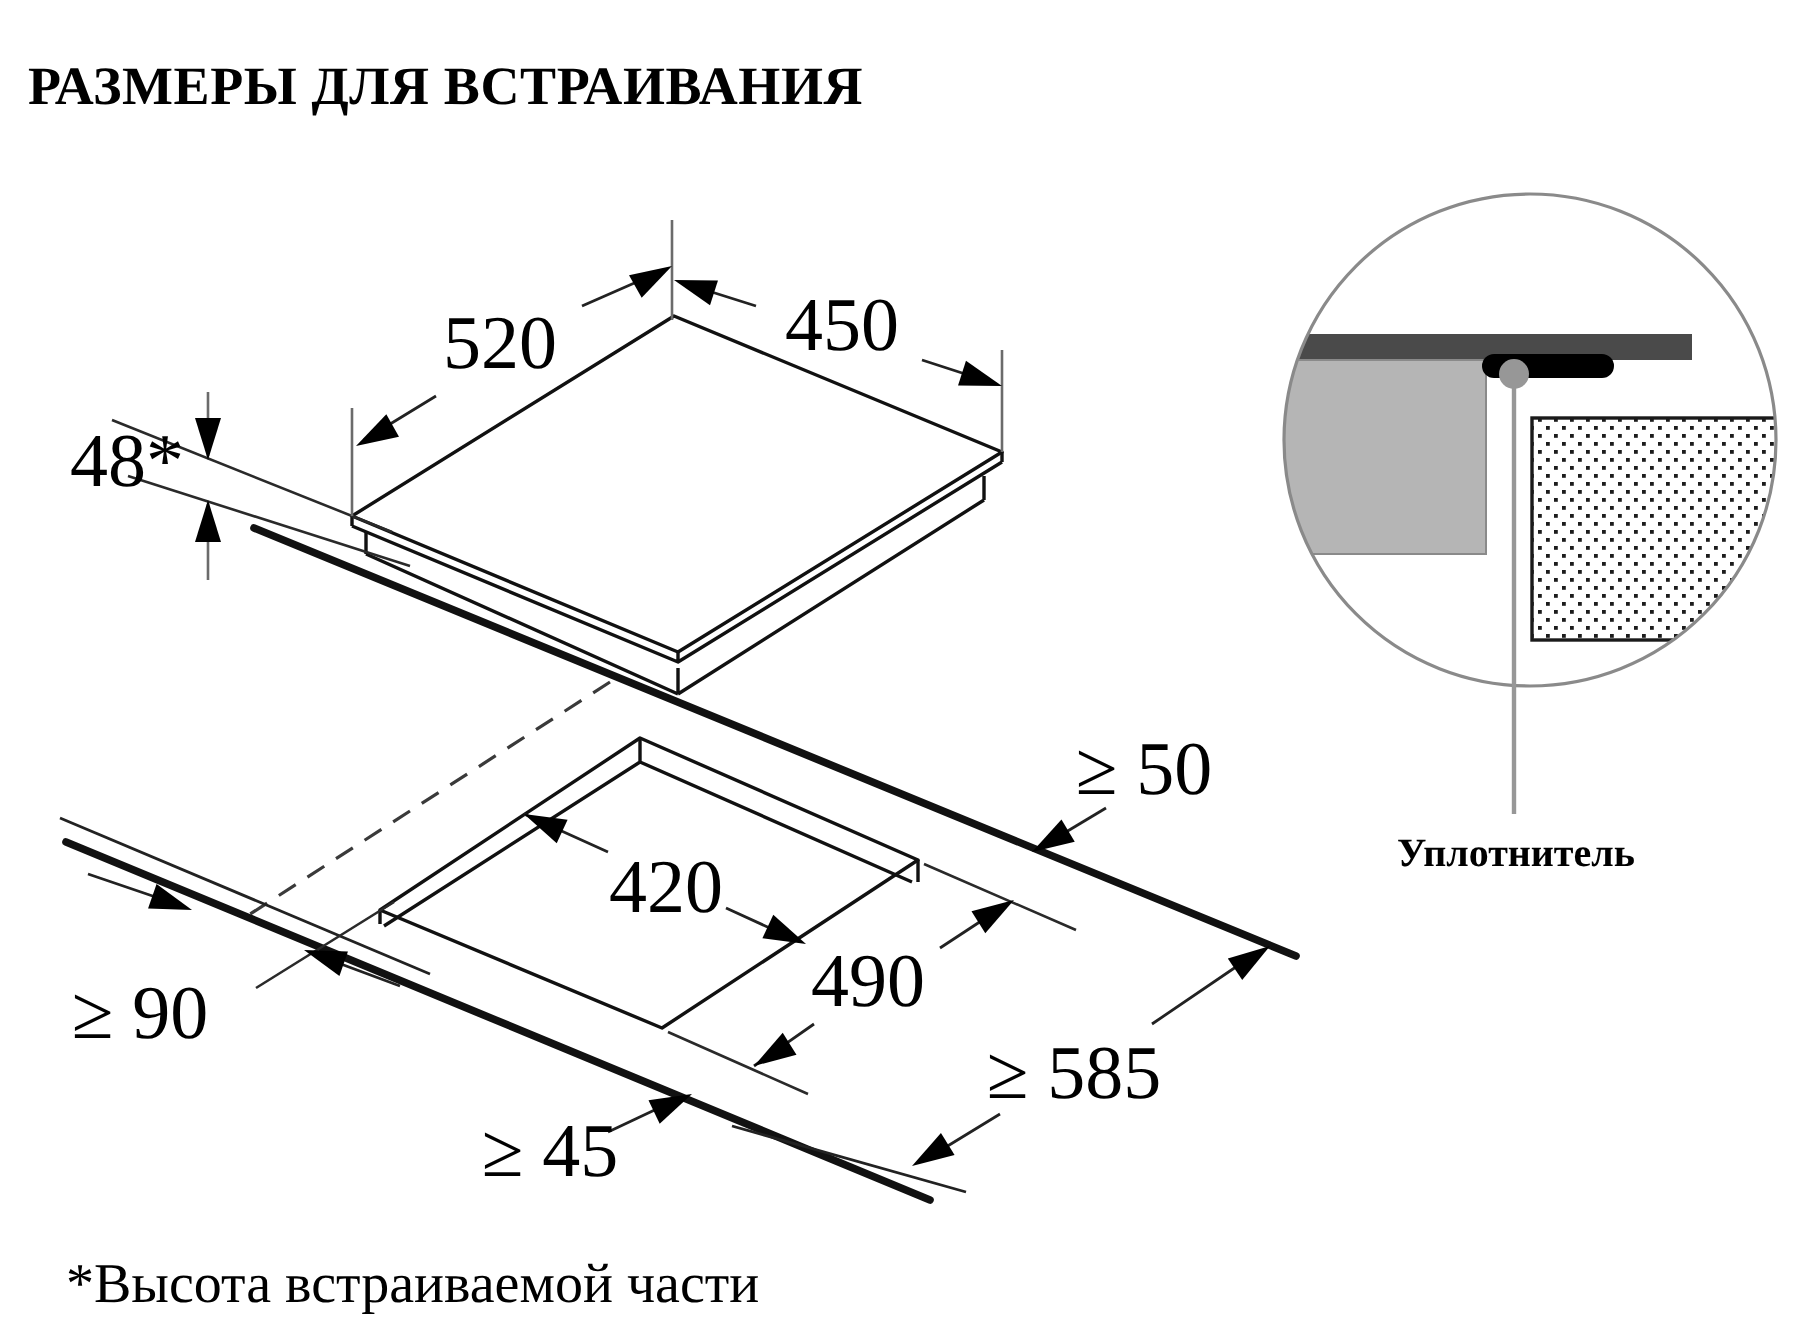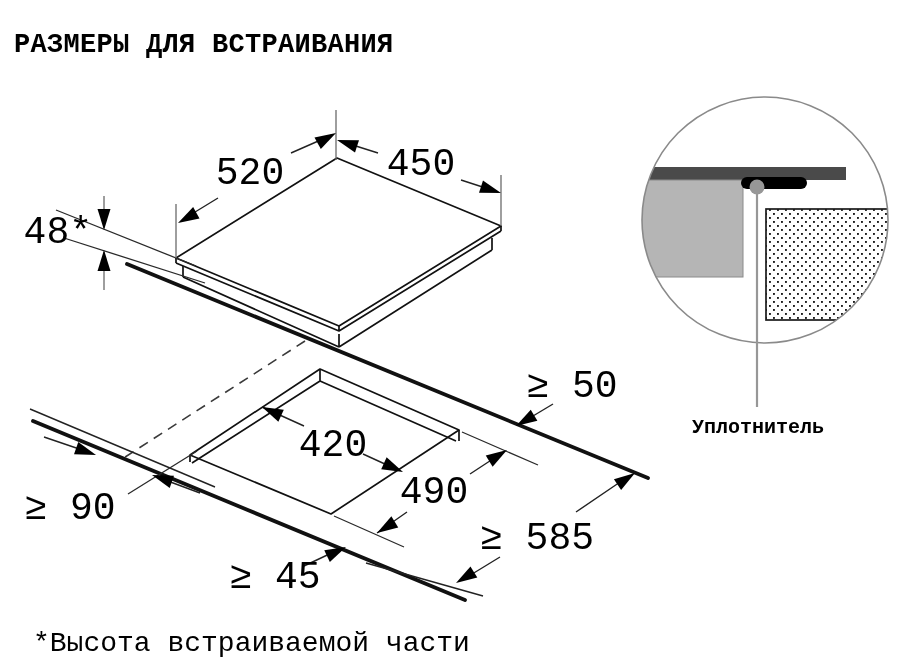--- a/index.html
+++ b/index.html
@@ -1,20 +1,20 @@
 <!DOCTYPE html>
 <html><head>
 <meta charset="utf-8">
 <style>
   html,body{margin:0;padding:0;background:#fff;}
   .page{
     position:relative;
     width:907px;height:670px;
     background:#fff;
-    font-family:Liberation Mono, monospace;
+    font-family:Liberation Serif, serif;
     overflow:hidden;
   }
   svg{position:absolute;left:0;top:0;}
   text{fill:#000;}
   .t-title{font-size:27px;font-weight:bold;letter-spacing:.3px;}
   .t-dim{font-size:38px;font-weight:400;}
   .t-note{font-size:28px;font-weight:400;}
   .t-label{font-size:20px;font-weight:bold;}
   .ln{stroke:#111;stroke-width:1.7;fill:none;stroke-linejoin:round;}
   .ln-thick{stroke:#111;stroke-width:3.8;fill:none;stroke-linecap:round;}

